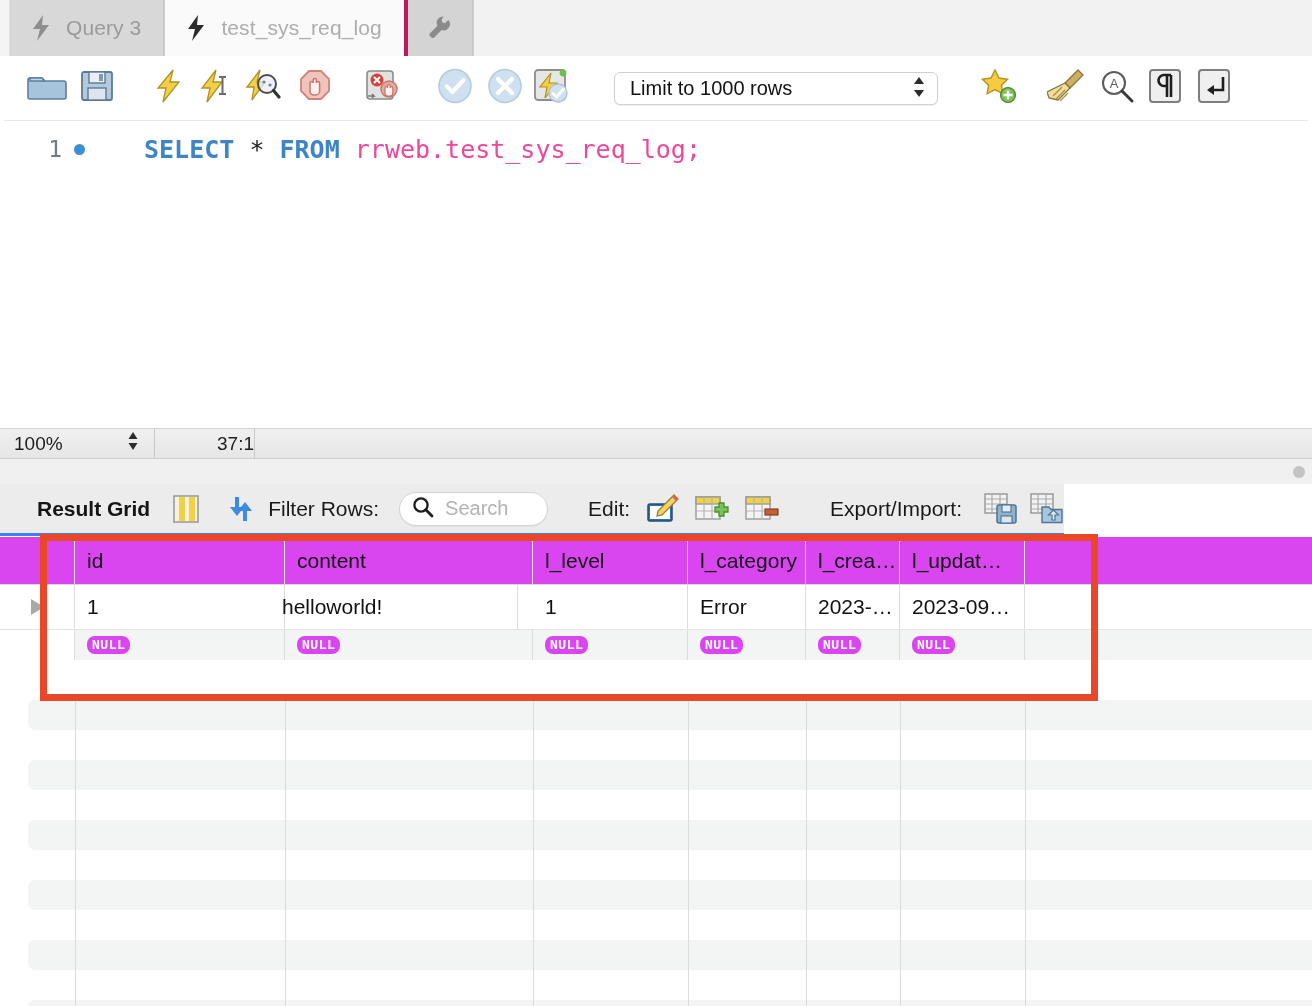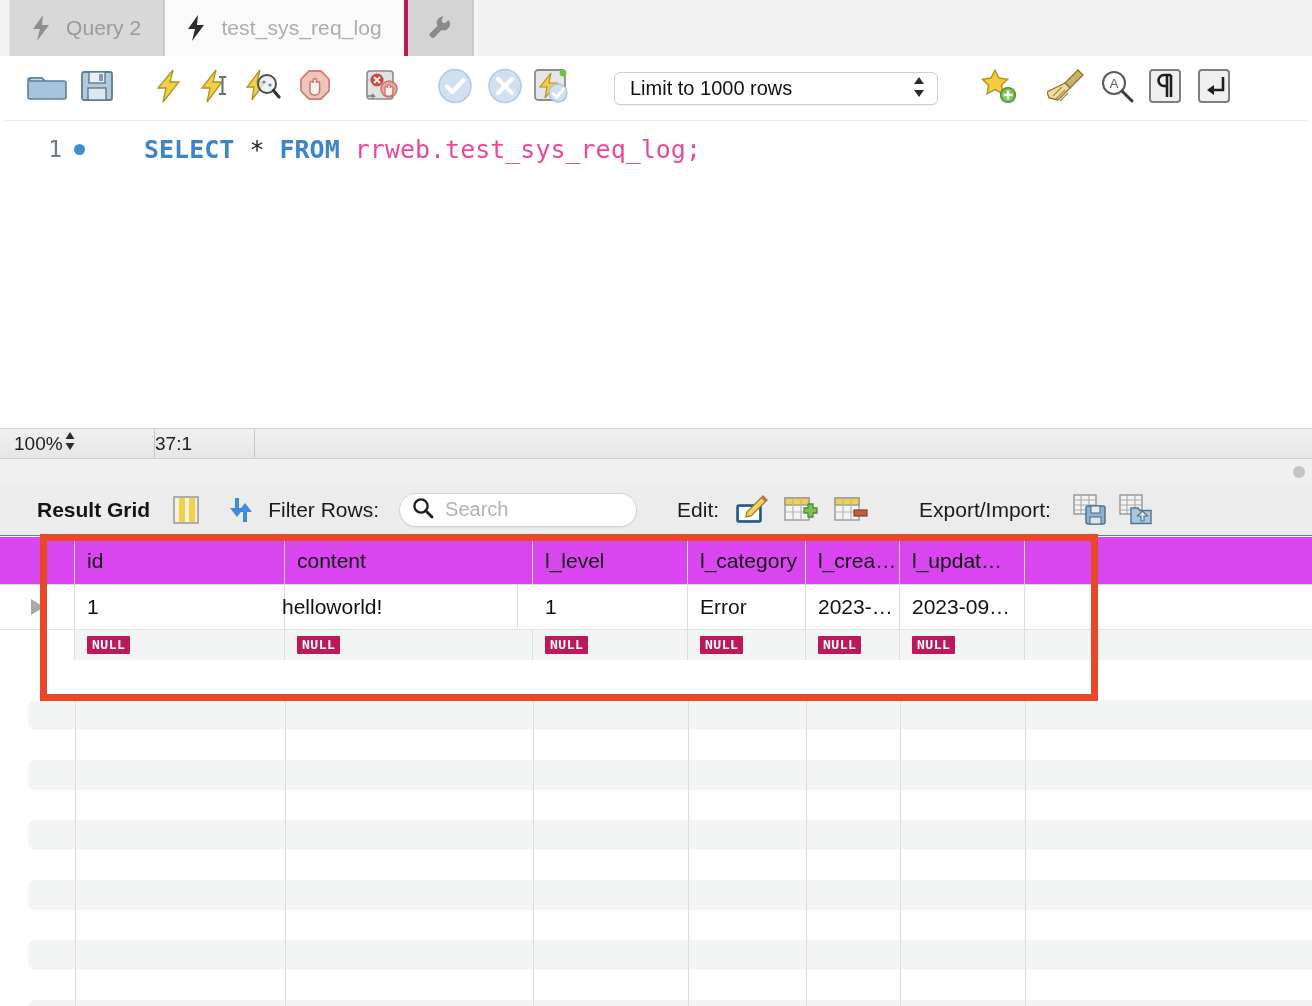--- a/index.html
+++ b/index.html
@@ -155,25 +155,25 @@
     border-bottom: 1px solid #cfcfcf;
     box-sizing: border-box;
     display: flex;
     align-items: stretch;
     font-size: 19px;
     color: #1d1d1d;
   }
   .sb-cell {
     display: flex;
     align-items: center;
-    justify-content: flex-start;
+    justify-content: flex-end;
     border-right: 1px solid #c8c8c8;
     box-sizing: border-box;
   }
-  .sb-zoom { width: 155px; gap: 0; padding: 8px 14px; }
+  .sb-zoom { width: 155px; gap: 0; padding: 8px 14px; justify-content: space-between; }
   .sb-pos { width: 100px; }
   .sb-fill { flex: 1; border-right: none; }
 
   
   .resultbar-top {
     position: absolute;
     left: 0; top: 459px;
     width: 1312px; height: 25px;
     background: #f0f0f0;
     box-sizing: border-box;
@@ -181,23 +181,23 @@
   .grip-dot {
     position: absolute;
     right: 7px; top: 7px;
     width: 12px; height: 12px;
     border-radius: 50%;
     background: #c3c3c3;
   }
   .resultbar {
     position: absolute;
     left: 0; top: 484px;
-    width: 1312px; height: 52px;
+    width: 1064px; height: 52px;
     background: #ececec;
-    border-bottom: 1px solid #3b82f6;
+    border-bottom: 3px solid #3b82f6;
     box-sizing: border-box;
     display: flex;
     align-items: center;
   }
   .rb-title {
     margin-left: 37px;
     font-size: 21px;
     font-weight: bold;
     color: #151515;
     white-space: nowrap;
@@ -295,28 +295,28 @@
     white-space: nowrap;
     overflow: hidden;
   }
   .cell.marker {
     border-right: 1px solid #dcdcdc;
     justify-content: center;
     padding-left: 0;
   }
   .nullbadge {
     display: inline-block;
-    background: #be185d;
+    background: #d946ef;
     color: #ffffff;
     font-family: "DejaVu Sans Mono", monospace;
     font-size: 13px;
     font-weight: bold;
     letter-spacing: 0.5px;
     padding: 2px 5px 3px 5px;
-    border-radius: 1px;
+    border-radius: 8px;
     line-height: 1;
   }
   .rowtri {
     width: 0; height: 0;
     border-left: 13px solid #a8a8a8;
     border-top: 8px solid transparent;
     border-bottom: 8px solid transparent;
   }
 
   
@@ -337,21 +337,21 @@
 
   <div class="tabbar">
     <div class="tabbar-leftedge"></div>
 
     <div class="tab">
       <span class="tab-icon">
         <svg width="22" height="28" viewBox="0 0 22 28">
             <path d="M13 1 L3 15 L10 15 L7 27 L19 11 L12 11 Z" fill="#8e8e8e"></path>
           </svg>
       </span>
-      <span>Query 2</span>
+      <span>Query 3</span>
     </div>
 
     <div class="tab active">
       <span class="tab-icon">
         <svg width="22" height="28" viewBox="0 0 22 28">
             <path d="M13 1 L3 15 L10 15 L7 27 L19 11 L12 11 Z" fill="#2b2b2b"></path>
           </svg>
       </span>
       <span>test_sys_req_log</span>
     </div>

